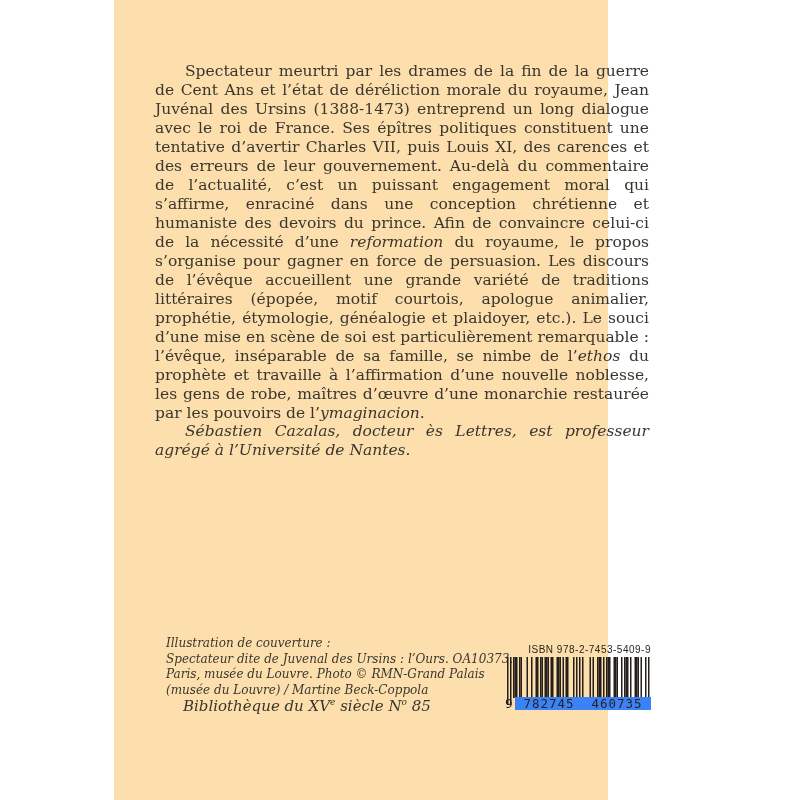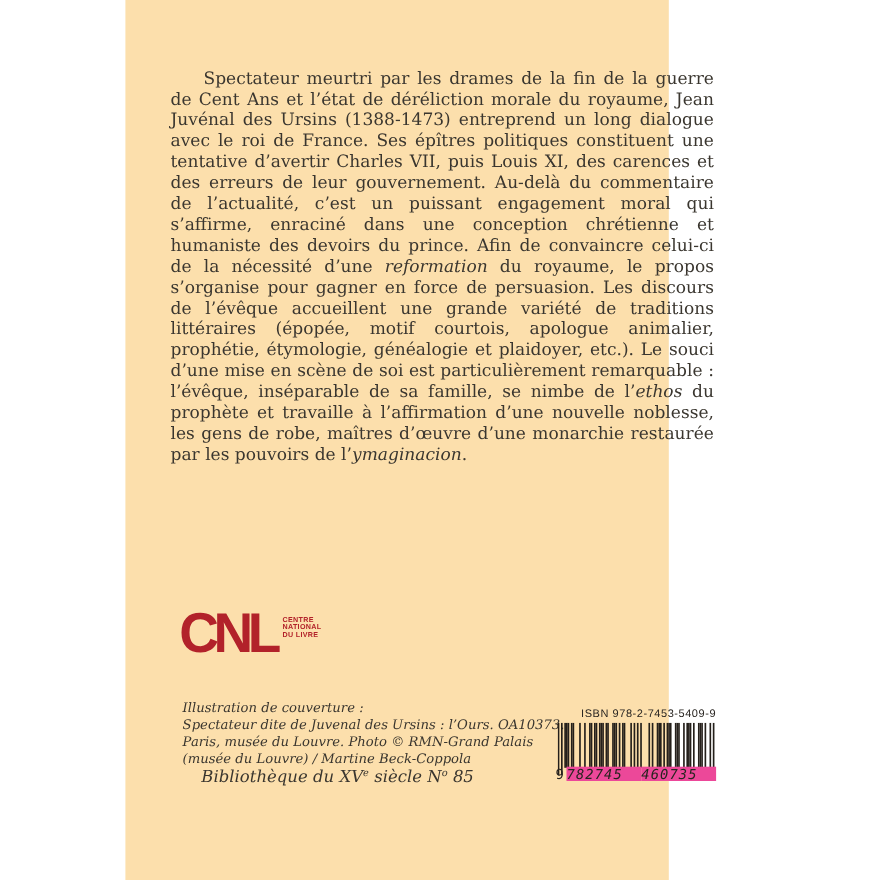--- a/index.html
+++ b/index.html
@@ -107,41 +107,34 @@
     margin-top: -8px;
     display: flex;
     font-family: "DejaVu Sans Mono", monospace;
     font-size: 12.5px;
     color: #282420;
     line-height: 13px;
   }
   .digit-left { width: 10px; text-align: left; background: transparent; }
   .digit-group {
     flex: 1;
-    background: #ec4899;
+    text-align: center;
+    background: #3b82f6;
     letter-spacing: 1px;
-    font-style: italic;
   }
 </style>
 </head>
 <body>
 
 <div class="cover">
 
   <p class="synopsis"><span>Spectateur meurtri par les drames de la fin de la guerre de Cent Ans et l’état de déréliction morale du royaume, Jean Juvénal des Ursins (1388-1473) entreprend un long dialogue avec le roi de France. Ses épîtres politiques constituent une tentative d’avertir Charles VII, puis Louis XI, des carences et des erreurs de leur gouvernement. Au-delà du commentaire de l’actualité, c’est un puissant engagement moral qui s’affirme, enraciné dans une conception chrétienne et humaniste des devoirs du prince. Afin de convaincre celui-ci de la nécessité d’une </span><span class="seg-italic">reformation</span><span> du royaume, le propos s’organise pour gagner en force de persuasion. Les discours de l’évêque accueillent une grande variété de traditions littéraires (épopée, motif courtois, apologue animalier, prophétie, étymologie, généalogie et plaidoyer, etc.). Le souci d’une mise en scène de soi est particulièrement remarquable : l’évêque, inséparable de sa famille, se nimbe de l’</span><span class="seg-italic">ethos</span><span> du prophète et travaille à l’affirmation d’une nouvelle noblesse, les gens de robe, maîtres d’œuvre d’une monarchie restaurée par les pouvoirs de l’</span><span class="seg-italic">ymaginacion</span><span>.</span></p>
 
-
-  <div class="cnl-logo">
-    <span class="cnl-acronym">CNL</span>
-    <span class="cnl-lines">
-      <div>Centre</div>
-      <div>National</div>
-      <div>du Livre</div>
-    </span>
-  </div>
+  <p class="author-note">Sébastien Cazalas, docteur ès Lettres, est professeur agrégé à l’Université de Nantes.</p>
+
 
   <div class="credits">
     <div>Illustration de couverture :</div>
     <div>Spectateur dite de Juvenal des Ursins : l’Ours. OA10373.</div>
     <div>Paris, musée du Louvre. Photo © RMN-Grand Palais</div>
     <div>(musée du Louvre) / Martine Beck-Coppola</div>
   </div>
 
   <div class="collection"><span>Bibliothèque du XV</span><sup>e</sup><span> siècle N</span><sup>o</sup><span> 85</span></div>
 

